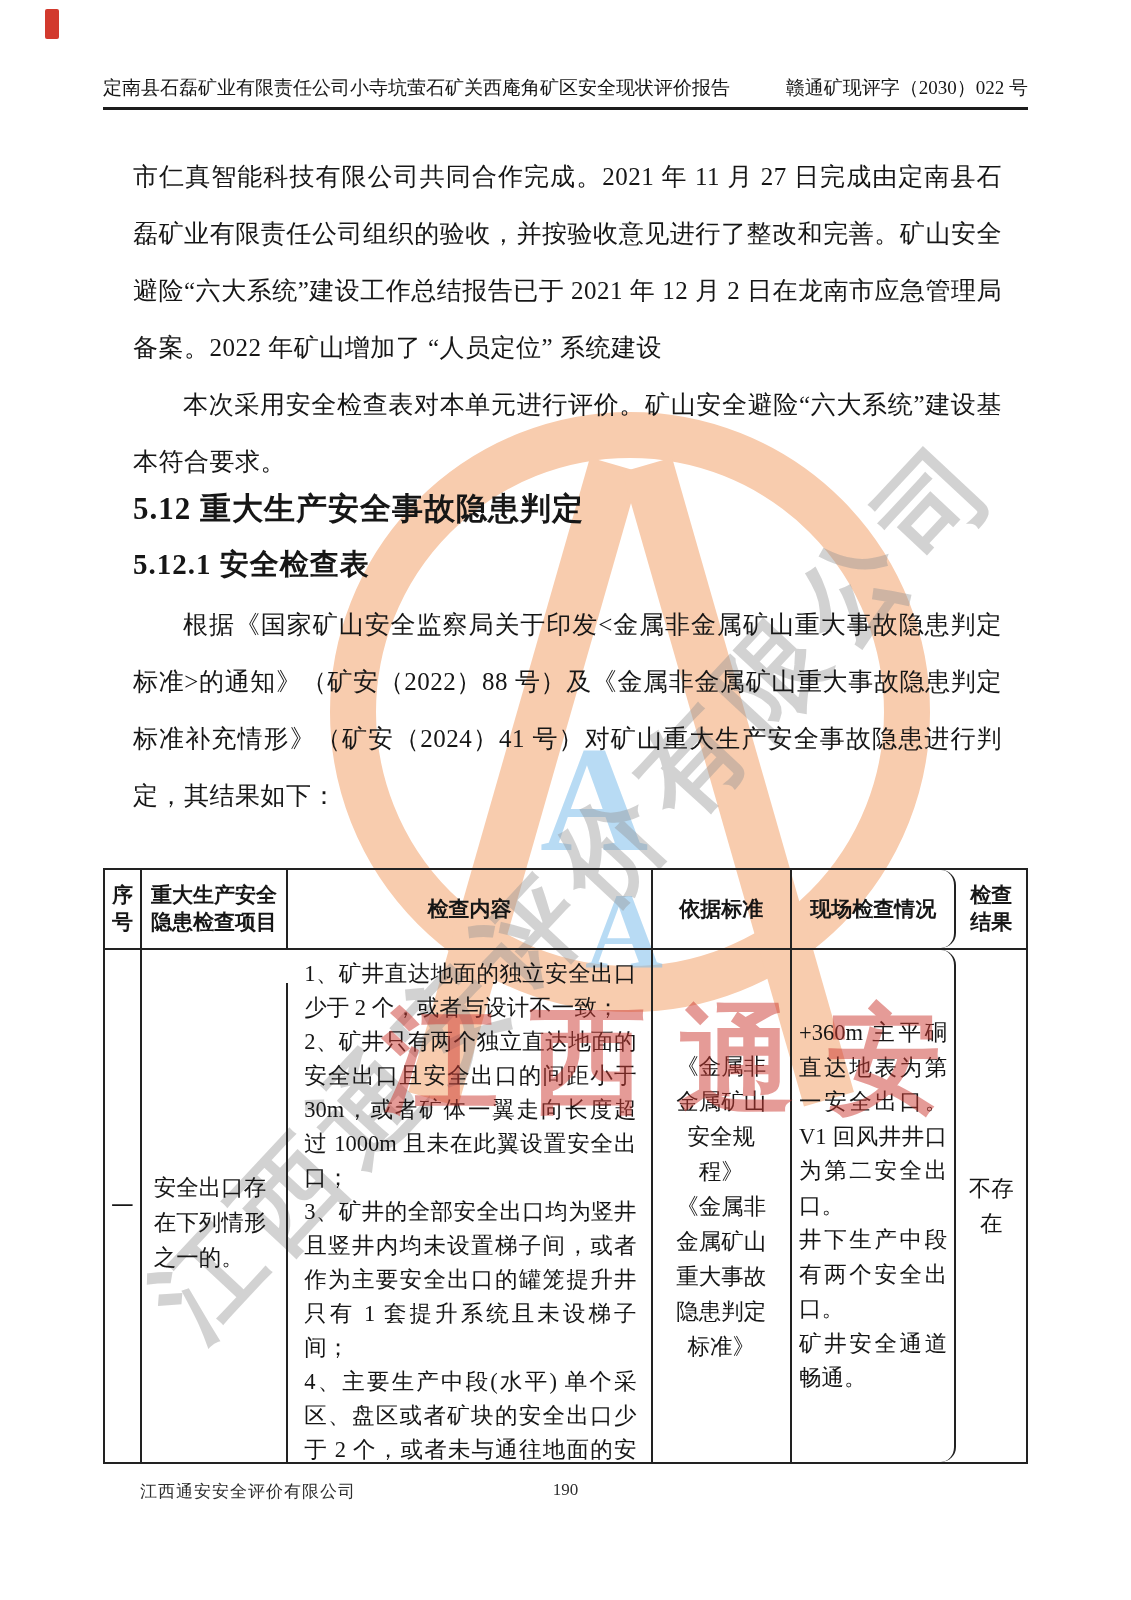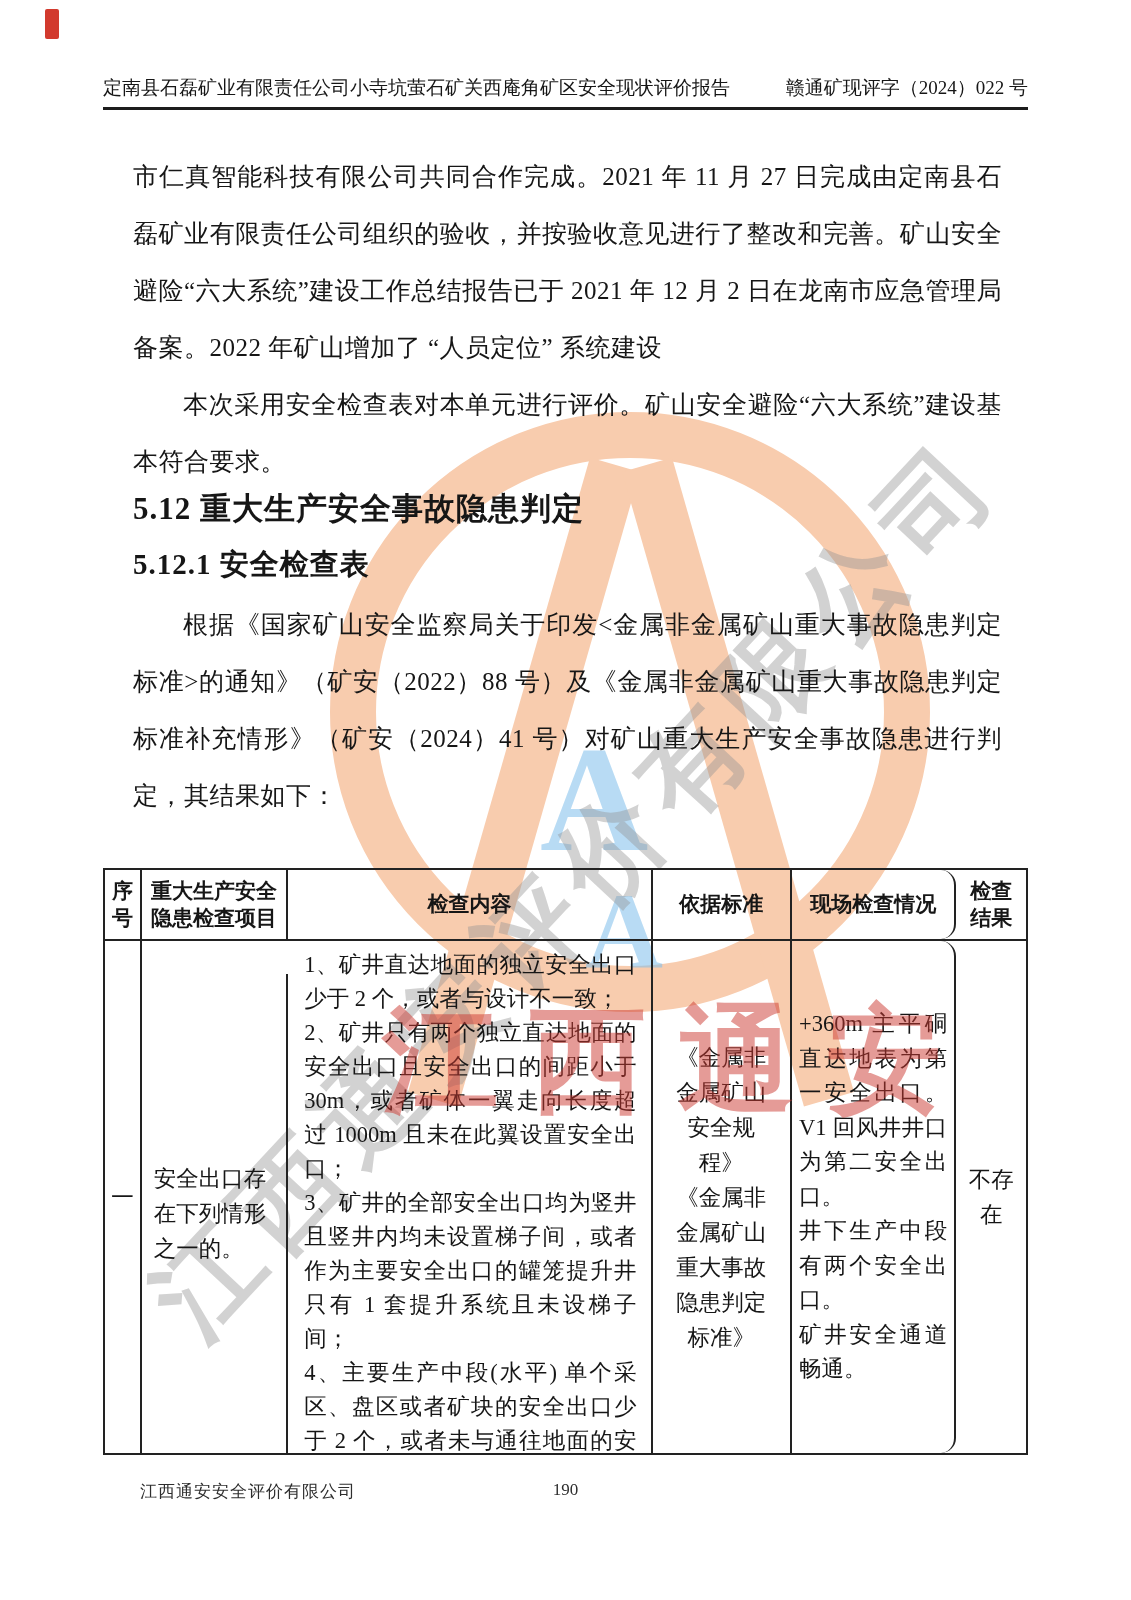--- a/index.html
+++ b/index.html
@@ -63,21 +63,21 @@
   }
   .tbl-caption{
     position:absolute;left:103px;top:832px;width:925px;text-align:center;
     font-size:23px;font-weight:bold;letter-spacing:1px;
   }
   .tbl{
     position:absolute;left:103px;top:868px;width:925px;
     border:2px solid #222;box-sizing:border-box;font-size:22.5px;
   }
   .trow{display:flex;width:100%;box-sizing:border-box;}
-  .thead{height:71px;border-bottom:2px solid #222;}
+  .thead{height:80px;border-bottom:2px solid #222;}
   .tbody{height:512px;}
   .tc{box-sizing:border-box;border-right:2px solid #222;display:flex;
       flex-direction:column;justify-content:center;align-items:center;overflow:hidden;}
   .tc:last-child{border-right:none;}
   .c1{width:37px;}
   .c2{width:147px;}
   .c3{width:366px;}
   .c4{width:140px;}
   .c5{width:165px;border-radius:15px;}
   .c6{width:70px;}
@@ -112,21 +112,21 @@
 </div>
 
 <div class="wm-red">江西通安</div>
 
 <div class="content">
 
   <div class="corner-mark"></div>
 
   <div class="pg-header">
     <span>定南县石磊矿业有限责任公司小寺坑萤石矿关西庵角矿区安全现状评价报告</span>
-    <span>赣通矿现评字（2024）022 号</span>
+    <span>赣通矿现评字（2030）022 号</span>
   </div>
 
   <div class="para p1">市仁真智能科技有限公司共同合作完成。2021 年 11 月 27 日完成由定南县石磊矿业有限责任公司组织的验收，并按验收意见进行了整改和完善。矿山安全避险“六大系统”建设工作总结报告已于 2021 年 12 月 2 日在龙南市应急管理局备案。2022 年矿山增加了 “人员定位” 系统建设</div>
   <div class="para p2">本次采用安全检查表对本单元进行评价。矿山安全避险“六大系统”建设基本符合要求。</div>
 
   <div class="h1">5.12 重大生产安全事故隐患判定</div>
   <div class="h2">5.12.1 安全检查表</div>
 
   <div class="para p3">根据《国家矿山安全监察局关于印发&lt;金属非金属矿山重大事故隐患判定标准&gt;的通知》（矿安（2022）88 号）及《金属非金属矿山重大事故隐患判定标准补充情形》（矿安（2024）41 号）对矿山重大生产安全事故隐患进行判定，其结果如下：</div>
 

